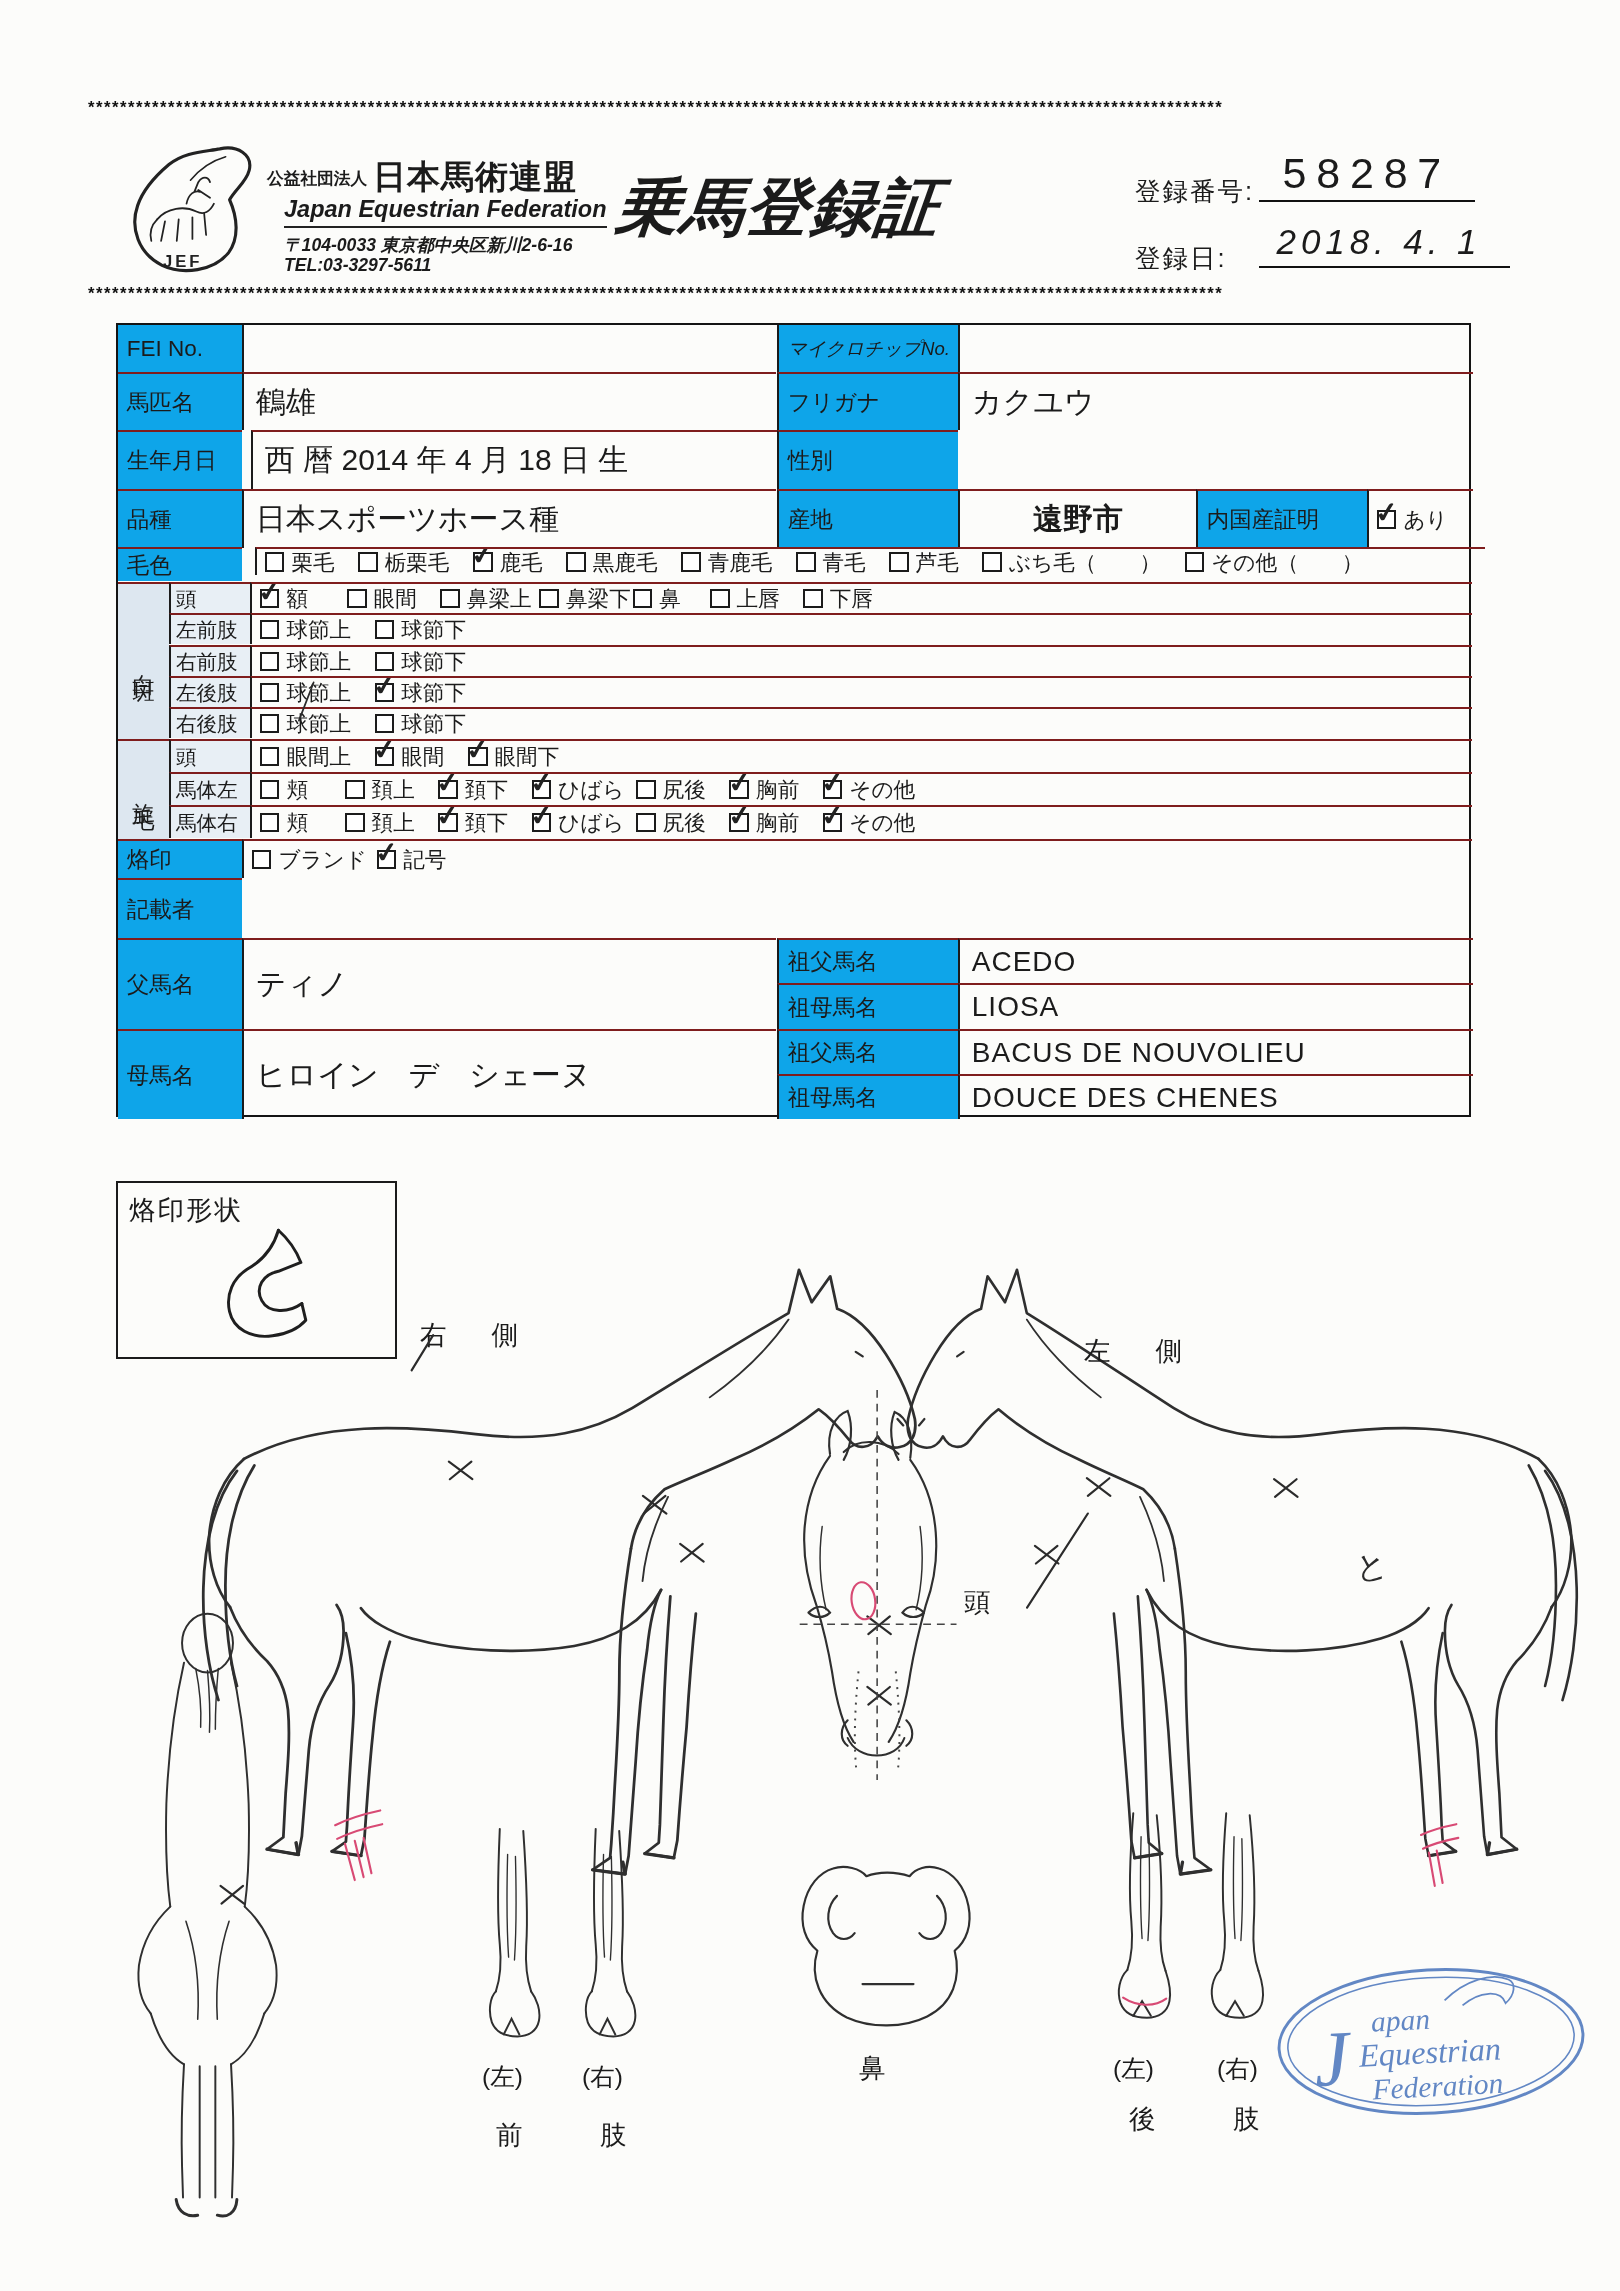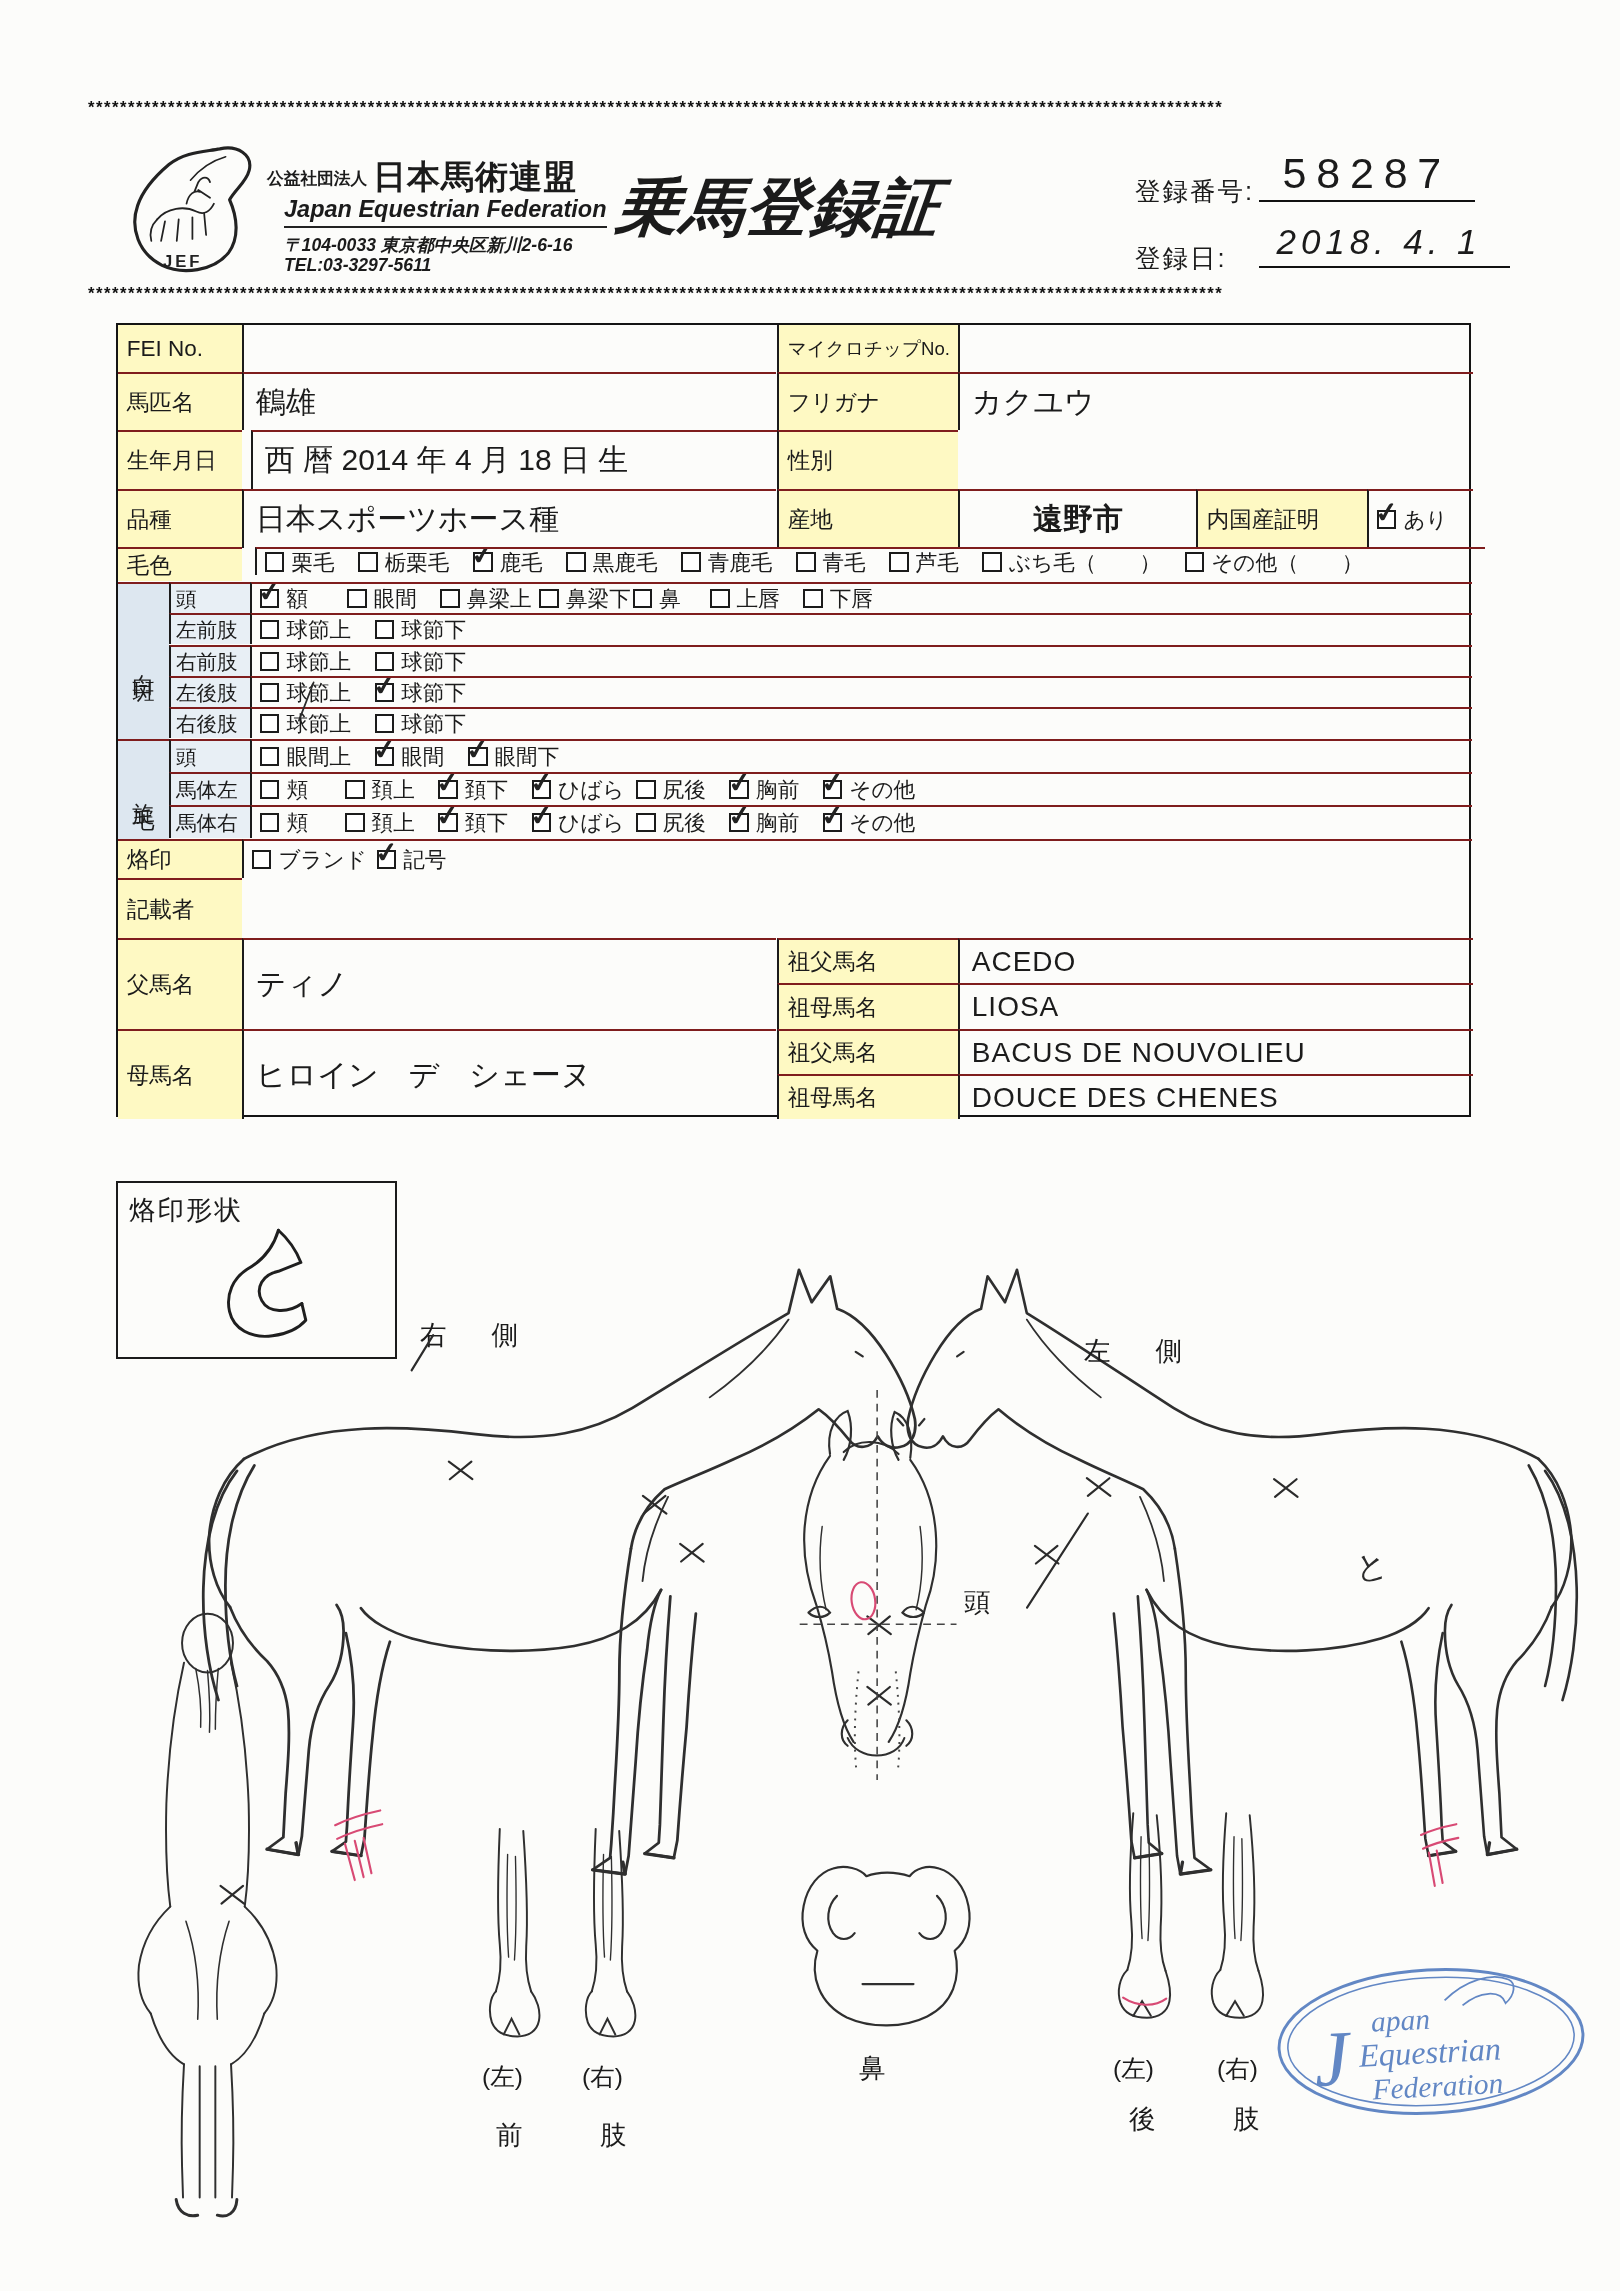--- a/index.html
+++ b/index.html
@@ -15,22 +15,22 @@
   .orgaddr{font-size:17.6px;font-style:italic;font-weight:bold;}
   .title{font-size:63px;font-weight:bold;font-style:italic;letter-spacing:2px;transform:skewX(-6deg);}
   .reglab{font-size:25.5px;letter-spacing:2px;}
   .regval{font-size:43px;letter-spacing:9.8px;border-bottom:2.9px solid #111;padding:0 23.5px 2px 23.5px;}
   .datval{font-size:35px;font-style:italic;letter-spacing:4.9px;border-bottom:2.9px solid #111;padding:0 29px 3.9px 17.6px;}
   
   .tbl{position:absolute;left:116px;top:323px;width:1355px;height:794px;border:2.9px solid #141414;box-sizing:border-box;}
   .c{position:absolute;box-sizing:border-box;border-left:2px solid #1b1b1b;border-top:2px solid #7f1d1d;
      display:flex;align-items:center;overflow:hidden;}
   .x0{border-left:none;} .y0{border-top:none;}
-  .l{background:#fef9c3;padding-left:8.8px;font-size:22.5px;}
-  .lsm{font-size:18.6px;}
+  .l{background:#0ea5e9;padding-left:8.8px;font-size:22.5px;}
+  .lsm{font-size:18.6px;font-style:italic;}
   .v{padding-left:11.8px;font-size:26.5px;}
   .big{font-size:30px;}
   .ctr{justify-content:center;padding-left:0;}
   .grp{background:#dde7f0;justify-content:center;font-size:22.5px;}
   .vert{writing-mode:vertical-rl;letter-spacing:5.9px;padding-left:0;}
   .p{background:#e8eff5;font-size:20.6px;padding-left:4.9px;}
   .opts{padding-left:7.8px;font-size:21.6px;}
   .o{display:inline-flex;align-items:center;margin-right:23.5px;white-space:nowrap;}
   .b{width:15.7px;height:15.7px;border:2px solid #1b1b1b;margin-right:6.9px;position:relative;flex:none;background:#fff;}
   .b.on::after{content:"✓";position:absolute;left:-3.9px;top:-15.7px;font-size:28px;font-weight:bold;color:#222;

